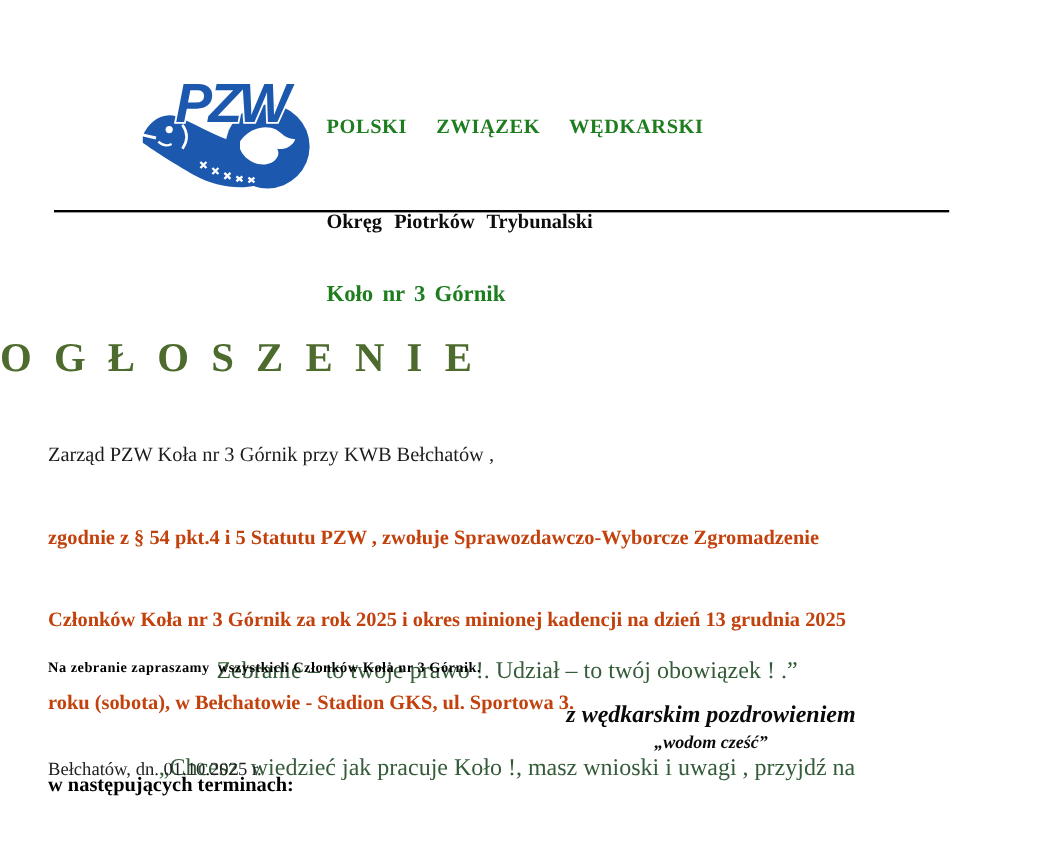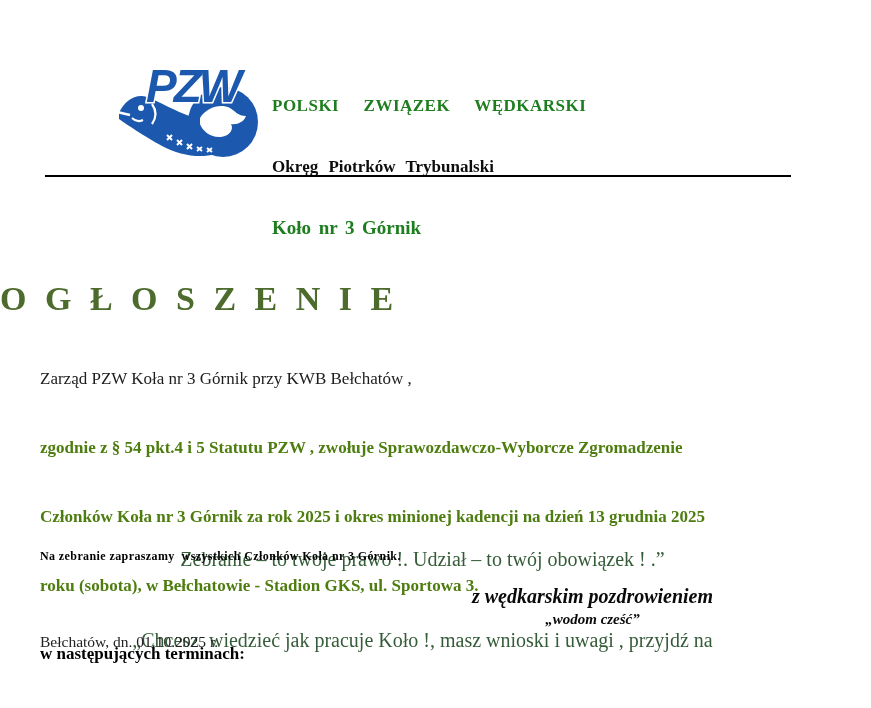--- a/index.html
+++ b/index.html
@@ -4,33 +4,33 @@
 <style>
   html,body{margin:0;padding:0;background:#fff;}
   .page{
     position:relative;width:871px;height:708px;background:#ffffff;overflow:hidden;
     font-family:"Liberation Serif", serif;color:#000;
   }
   
   .logo{position:absolute;left:116px;top:56px;width:148px;height:112px;}
   .header-block{position:absolute;left:272px;top:57px;white-space:pre;}
   .org-name{font-size:17px;font-weight:bold;color:#1e7d1e;word-spacing:1.15em;letter-spacing:.5px;line-height:26px;}
-  .district{font-size:17px;font-weight:bold;color:#0d0d0d;word-spacing:.35em;line-height:24px;}
+  .district{font-size:17px;font-weight:bold;color:#0d0d0d;word-spacing:.35em;line-height:24px;margin-top:18px;}
   .club{font-size:19px;font-weight:bold;color:#1e7d1e;word-spacing:.15em;line-height:26px;}
   .club-sub{font-size:17px;font-weight:bold;color:#0d0d0d;word-spacing:.35em;line-height:24px;}
   .rule{position:absolute;left:45px;top:175px;width:746px;height:2px;background:#000;}
   
   .title{
     position:absolute;left:0;top:280px;width:842px;
     font-size:34px;font-weight:bold;color:#4e6b2e;letter-spacing:5px;white-space:pre;
   }
   
   .body-block{position:absolute;left:40px;top:321px;width:800px;font-size:17px;line-height:23px;white-space:pre;}
   .body-intro{font-weight:normal;color:#1c1c1c;}
-  .body-bold{font-weight:bold;color:#4d7c0f;}
+  .body-bold{font-weight:bold;color:#c2410c;}
   .terms-header{font-weight:bold;color:#000;line-height:22px;}
   
   .quote{
     position:absolute;left:0;top:492px;width:845px;text-align:center;
     font-size:20px;color:#355c38;line-height:27px;white-space:pre;
   }
   
   .invitation{position:absolute;left:40px;top:549px;font-size:12px;font-weight:bold;letter-spacing:.4px;white-space:pre;}
   .closing{position:absolute;left:370px;top:585px;width:445px;text-align:center;}
   .salutation{font-size:20px;font-weight:bold;font-style:italic;color:#0a0a0a;}

